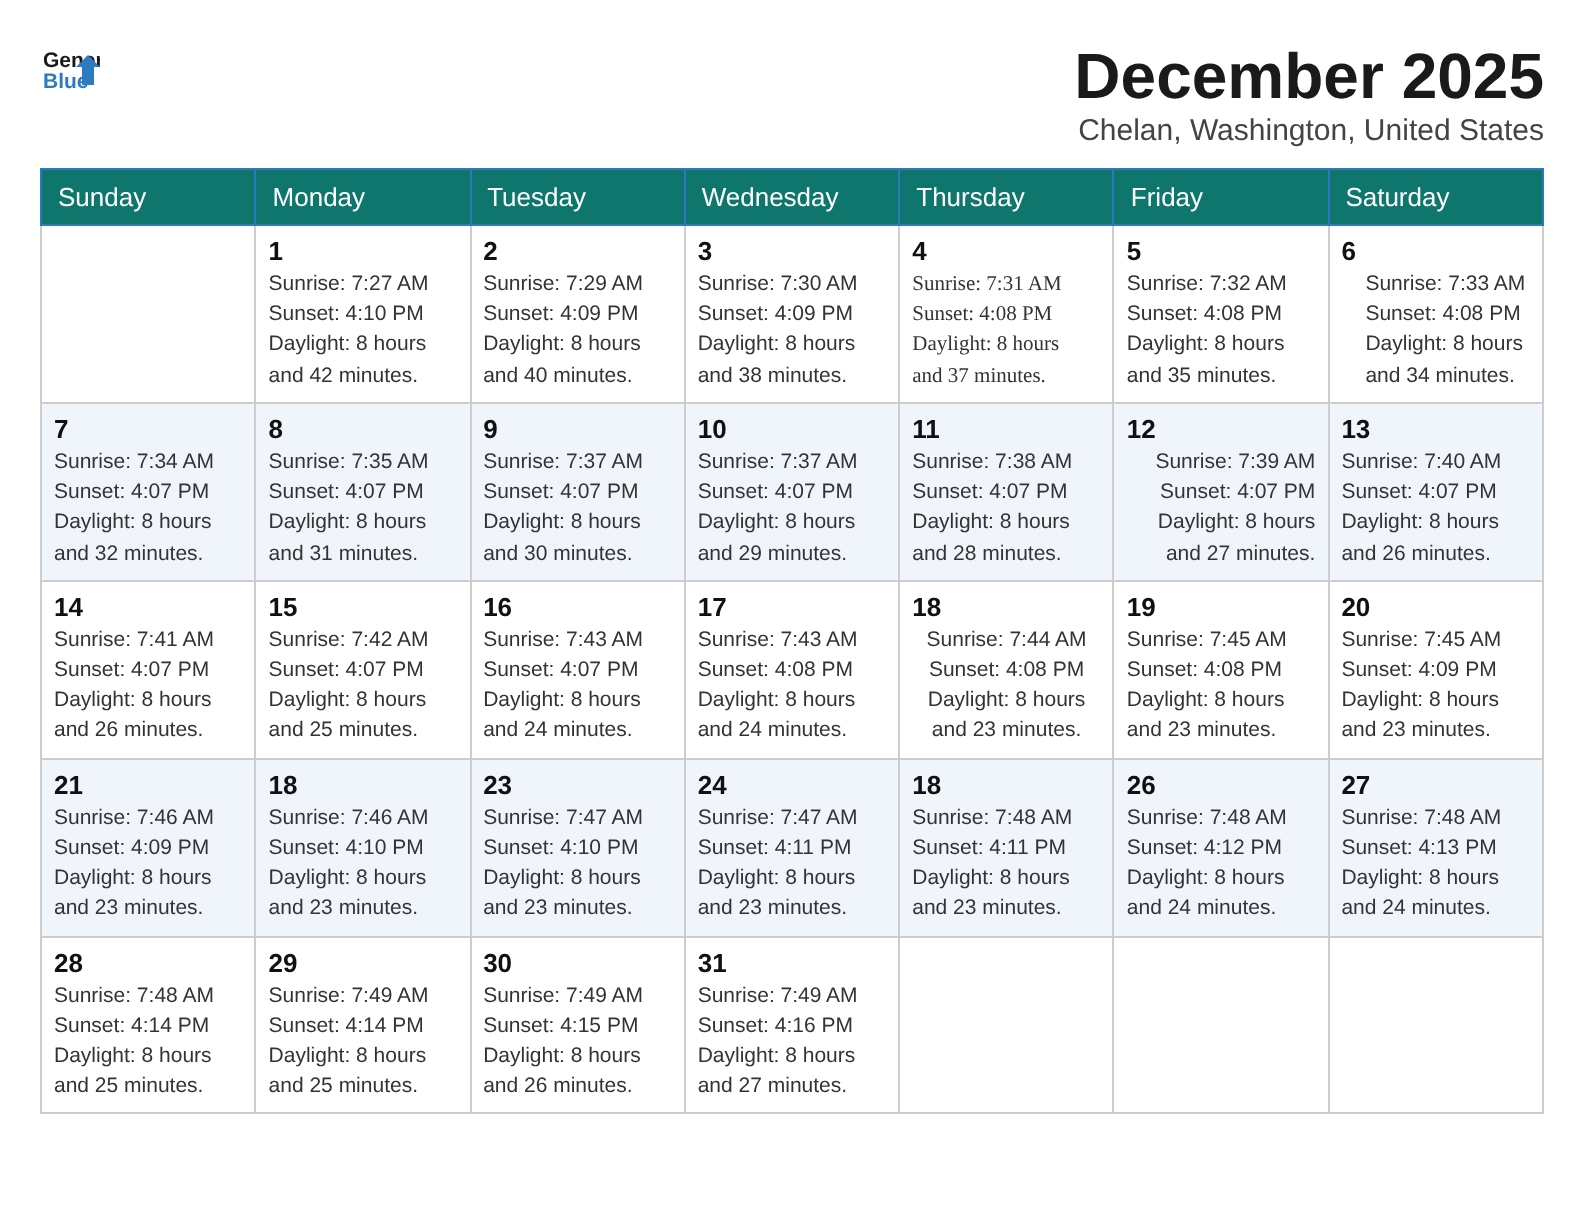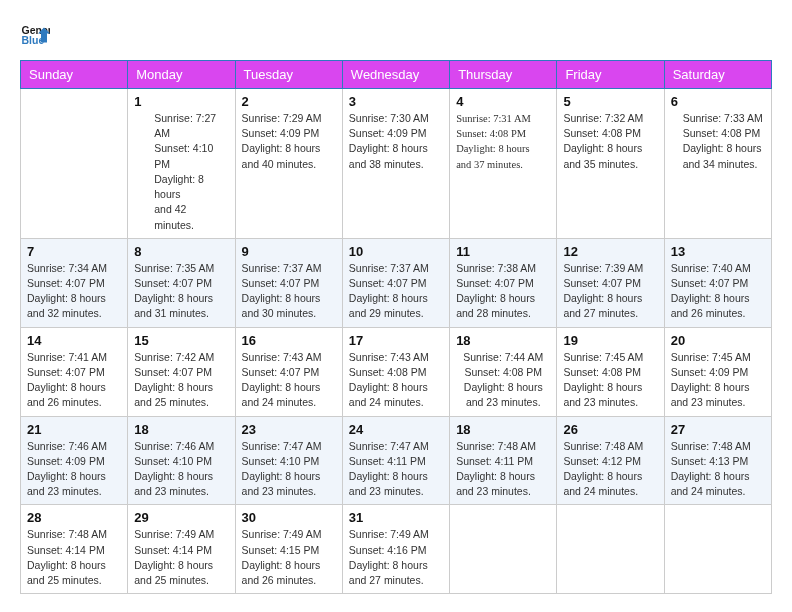--- a/index.html
+++ b/index.html
@@ -36,21 +36,21 @@
     .location {
       font-size: 15px;
       color: #444;
     }
     .calendar-table {
       width: 100%;
       border-collapse: collapse;
       font-size: 11px;
     }
     .calendar-table th {
-      background: #d946ef;
+      background: #0f766e;
       color: #fff;
       text-align: left;
       padding: 6px 8px;
       font-size: 13px;
       font-weight: normal;
       border: 1px solid #2e7abf;
     }
     .calendar-table td {
       border: 1px solid #ccc;
       vertical-align: top;
@@ -82,41 +82,43 @@
 
 <div class="header-area">
   <div class="logo">
     <svg class="logo-icon" viewBox="0 0 40 40">
       <text x="2" y="18" font-size="14" font-weight="bold" fill="#1a1a1a">General</text>
       <text x="2" y="32" font-size="14" font-weight="bold" fill="#2e7abf">Blue</text>
       <polygon points="32,10 40,18 36,18 36,30 28,30 28,18 24,18" fill="#2e7abf"></polygon>
     </svg>
   </div>
   <div class="title-area">
+    <div class="month-title">December 2025</div>
+    <div class="location">Chelan, Washington, United States</div>
   </div>
 </div>
 
 <table class="calendar-table">
   <thead>
     <tr>
     <th>Sunday</th>
         <th>Monday</th>
         <th>Tuesday</th>
         <th>Wednesday</th>
         <th>Thursday</th>
         <th>Friday</th>
         <th>Saturday</th>
       </tr>
   </thead>
   <tbody id="calendar-body">
   <tr>
         <td class="empty-cell"></td>
         <td>
           <div class="day-number">1</div>
-          <div class="day-info" style="white-space: pre-line; margin-left: 20px;">Sunrise: 7:27 AM
+          <div class="day-info" style="white-space: pre-line;">Sunrise: 7:27 AM
 Sunset: 4:10 PM
 Daylight: 8 hours
 and 42 minutes.</div>
         </td>
         <td>
           <div class="day-number">2</div>
           <div class="day-info" style="white-space: pre-line;">Sunrise: 7:29 AM
 Sunset: 4:09 PM
 Daylight: 8 hours
 and 40 minutes.</div>
@@ -181,21 +183,21 @@
         </td>
         <td>
           <div class="day-number">11</div>
           <div class="day-info" style="white-space: pre-line;">Sunrise: 7:38 AM
 Sunset: 4:07 PM
 Daylight: 8 hours
 and 28 minutes.</div>
         </td>
         <td>
           <div class="day-number">12</div>
-          <div class="day-info" style="white-space: pre-line;">Sunrise: 7:39 AM
+          <div class="day-info" style="white-space: pre-line; text-align: right;">Sunrise: 7:39 AM
 Sunset: 4:07 PM
 Daylight: 8 hours
 and 27 minutes.</div>
         </td>
         <td>
           <div class="day-number">13</div>
           <div class="day-info" style="white-space: pre-line;">Sunrise: 7:40 AM
 Sunset: 4:07 PM
 Daylight: 8 hours
 and 26 minutes.</div>

